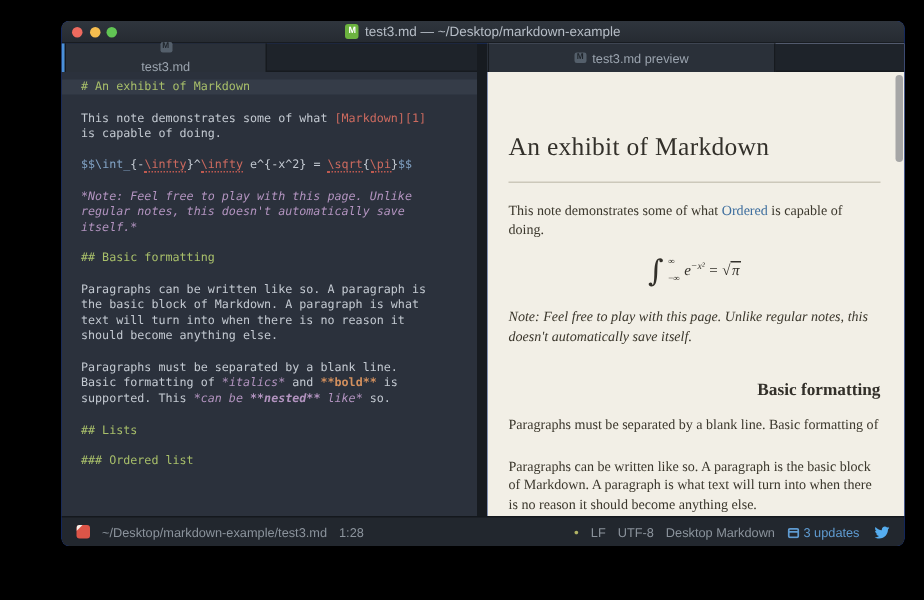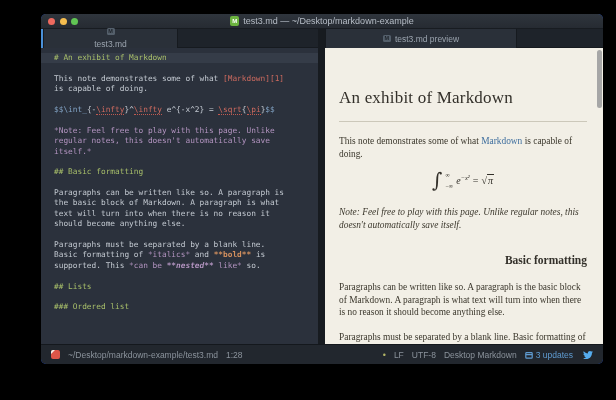--- a/index.html
+++ b/index.html
@@ -38,21 +38,21 @@
   .editor { flex:1; overflow:hidden; padding:5px 0 16px 13px; background:#2b313c;
     font-family:"DejaVu Sans Mono", monospace; font-size:7.8px; line-height:10.4px;
     color:#c3c9d1; white-space:pre; cursor:text; }
   .ed-line { height:10.4px; }
   .ed-line.active { background:#353c48; margin-left:-13px; padding-left:13px; }
   .tok-fg { color:#c3c9d1; }
   .tok-green { color:#a8bf6a; }
   .tok-red { color:#cc6a5f; }
   .tok-redul { color:#cc6a5f; border-bottom:1px dotted #c05a50; }
   .tok-blue { color:#82a3c5; }
-  .tok-purplei { color:#b394c0; }
+  .tok-purplei { color:#b394c0; font-style:italic; }
   .tok-purplebi { color:#b394c0; font-style:italic; font-weight:bold; }
   .tok-orangeb { color:#d3905e; font-weight:bold; }
   
   .preview { flex:1; overflow:hidden; padding:40px 16px 0 14px;
     font-family:"Liberation Serif", serif; color:#3b372c; }
   .pv-h1 { font-size:17px; font-weight:normal; color:#33302a; letter-spacing:.2px; }
   .pv-hr { border:none; border-top:1px solid #ccc8ba; margin-top:13px; }
   .pv-p { font-size:9.4px; line-height:12.5px; margin-top:13px; }
   .pv-link { color:#3e6e9e; text-decoration:none; cursor:pointer; }
   .pv-math { margin-top:7px; height:26px; display:flex; align-items:center; justify-content:center;
@@ -117,35 +117,35 @@
     <div class="pane-right">
       <div class="tabbar">
         <div class="tab right">
           <span class="md-icon">M</span>
           <span>test3.md preview</span>
         </div>
       </div>
       <div class="preview">
         <h1 class="pv-h1">An exhibit of Markdown</h1>
         <hr class="pv-hr">
-        <p class="pv-p"><span>This note demonstrates some of what </span><a class="pv-link">Markdown</a><span> is capable of doing.</span></p>
+        <p class="pv-p"><span>This note demonstrates some of what </span><a class="pv-link">Ordered</a><span> is capable of doing.</span></p>
         <div class="pv-math">
           <span class="int-sym">∫</span>
           <span class="int-lims">
             <span>∞</span>
             <span>−∞</span>
           </span>
           <span class="mi"><span>e</span><span class="msup">−x²</span></span>
           <span>=</span>
           <span>√<span class="sqrt-bar">π</span></span>
         </div>
         <p class="pv-p pv-note">Note: Feel free to play with this page. Unlike regular notes, this doesn't automatically save itself.</p>
         <h2 class="pv-h2">Basic formatting</h2>
+        <p class="pv-p pv-p3">Paragraphs must be separated by a blank line. Basic formatting of</p>
         <p class="pv-p pv-p2">Paragraphs can be written like so. A paragraph is the basic block of Markdown. A paragraph is what text will turn into when there is no reason it should become anything else.</p>
-        <p class="pv-p pv-p3">Paragraphs must be separated by a blank line. Basic formatting of</p>
       </div>
       <div class="pv-scrollbar"></div>
     </div>
   </div>
 
   <div class="statusbar">
     <span class="mod-icon"></span>
     <span class="sb-item">~/Desktop/markdown-example/test3.md</span>
     <span class="sb-item">1:28</span>
     <span class="sb-spacer"></span>

